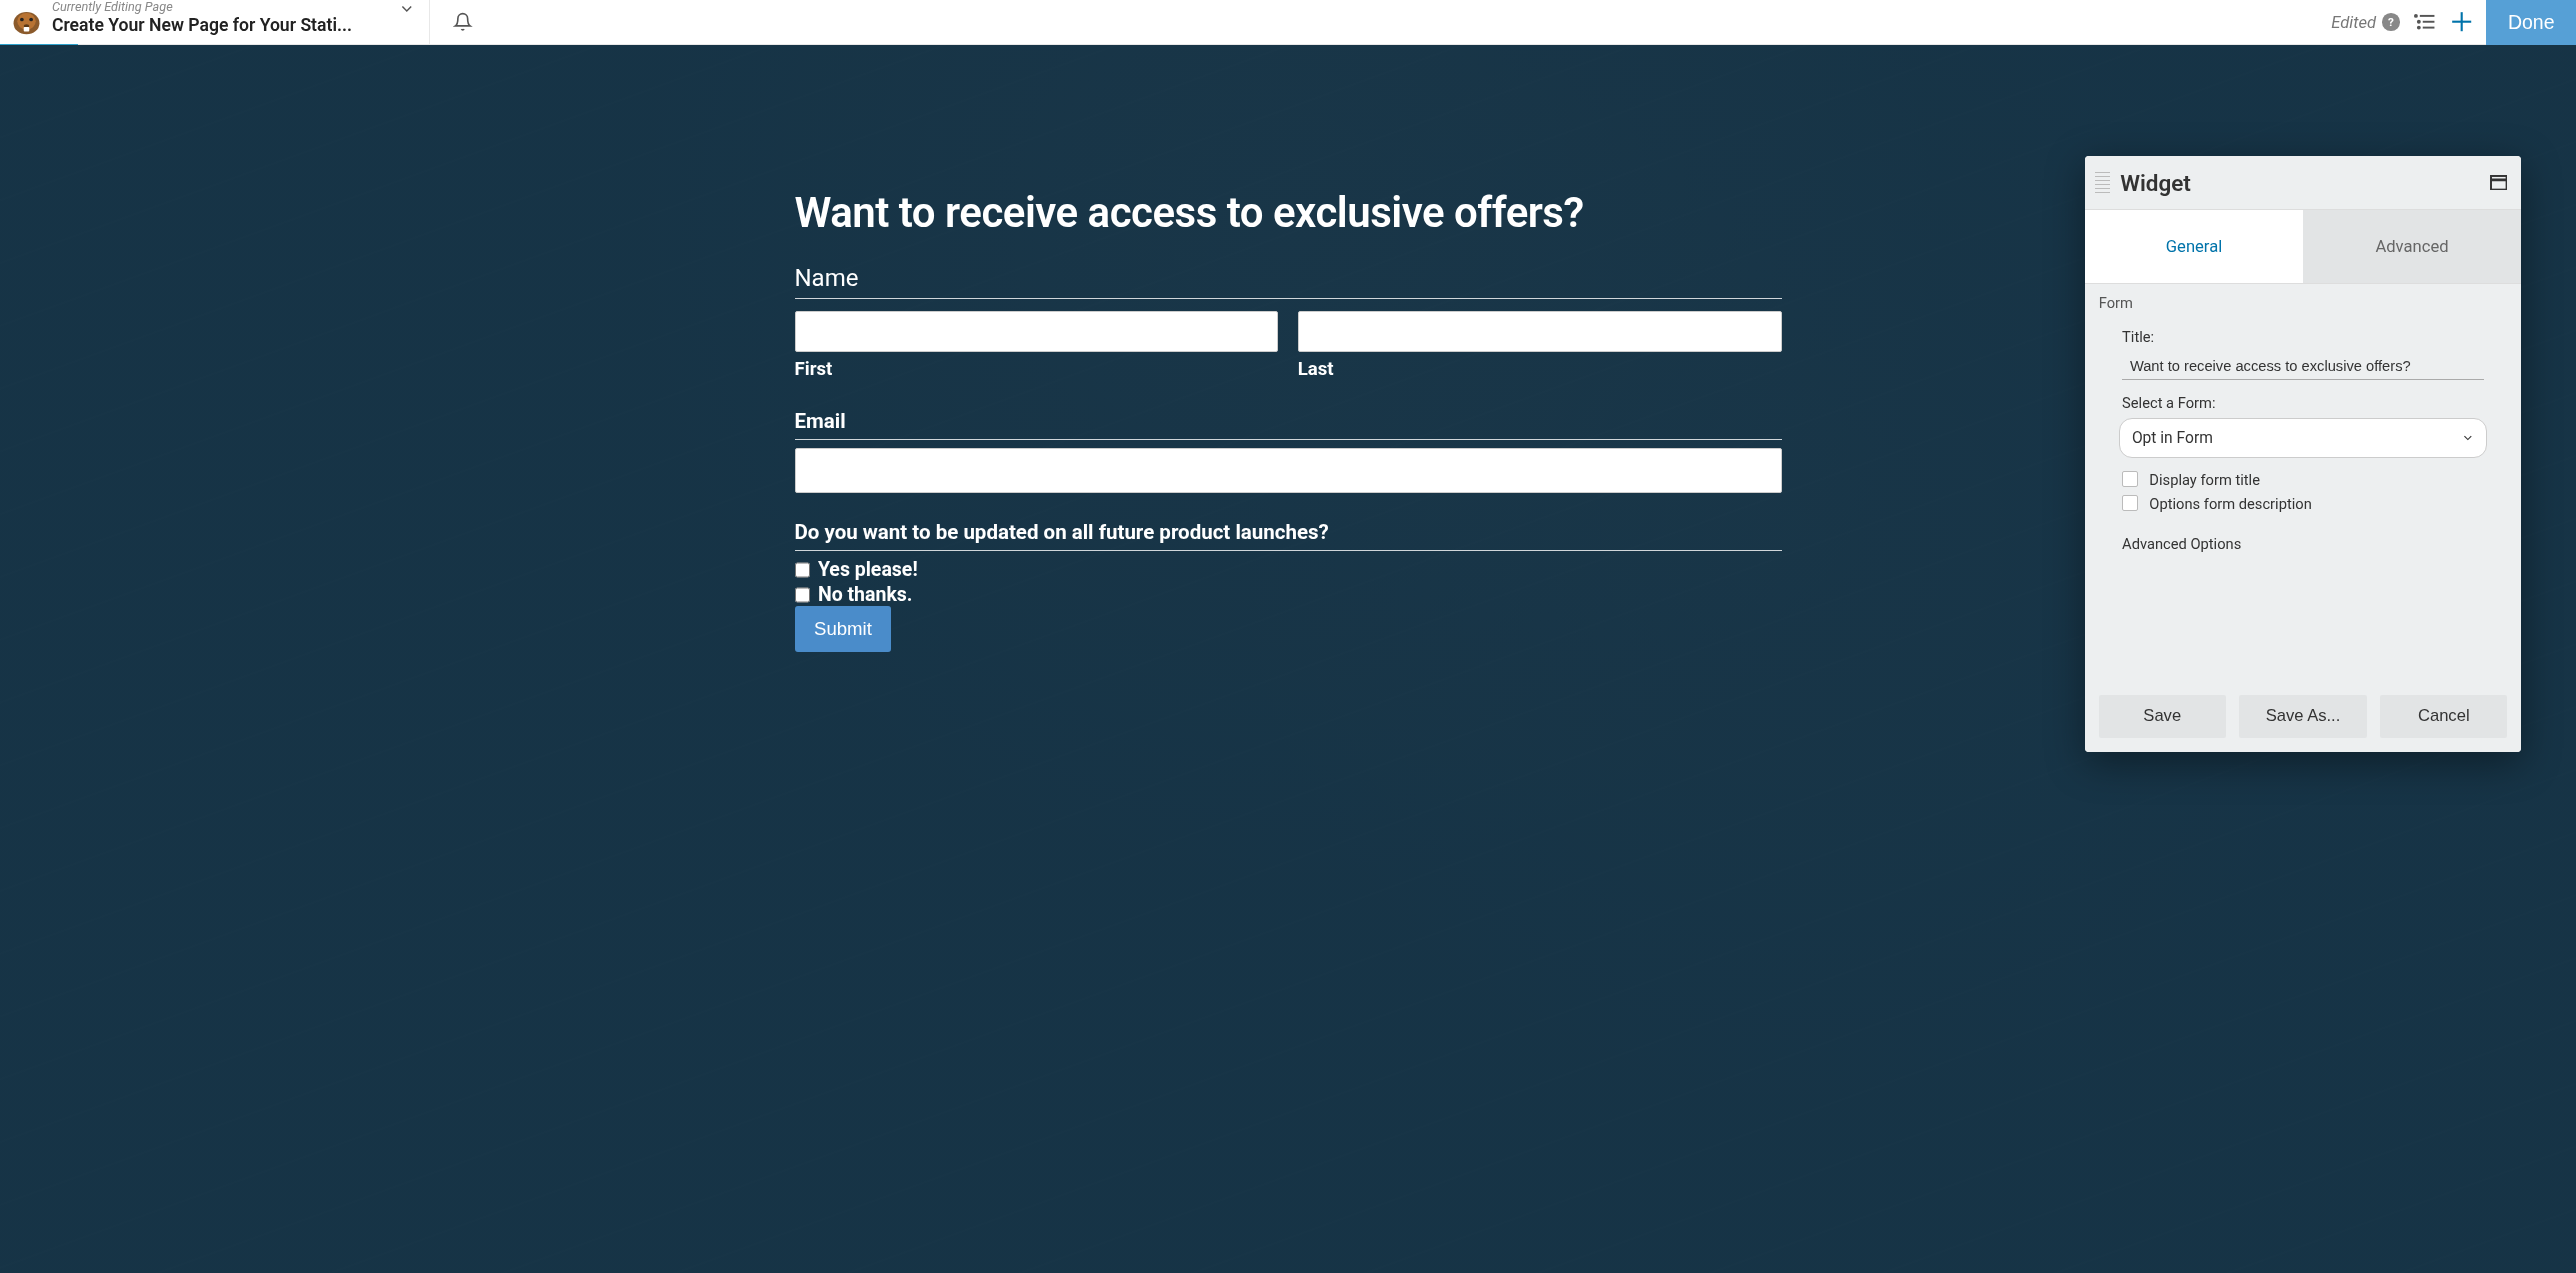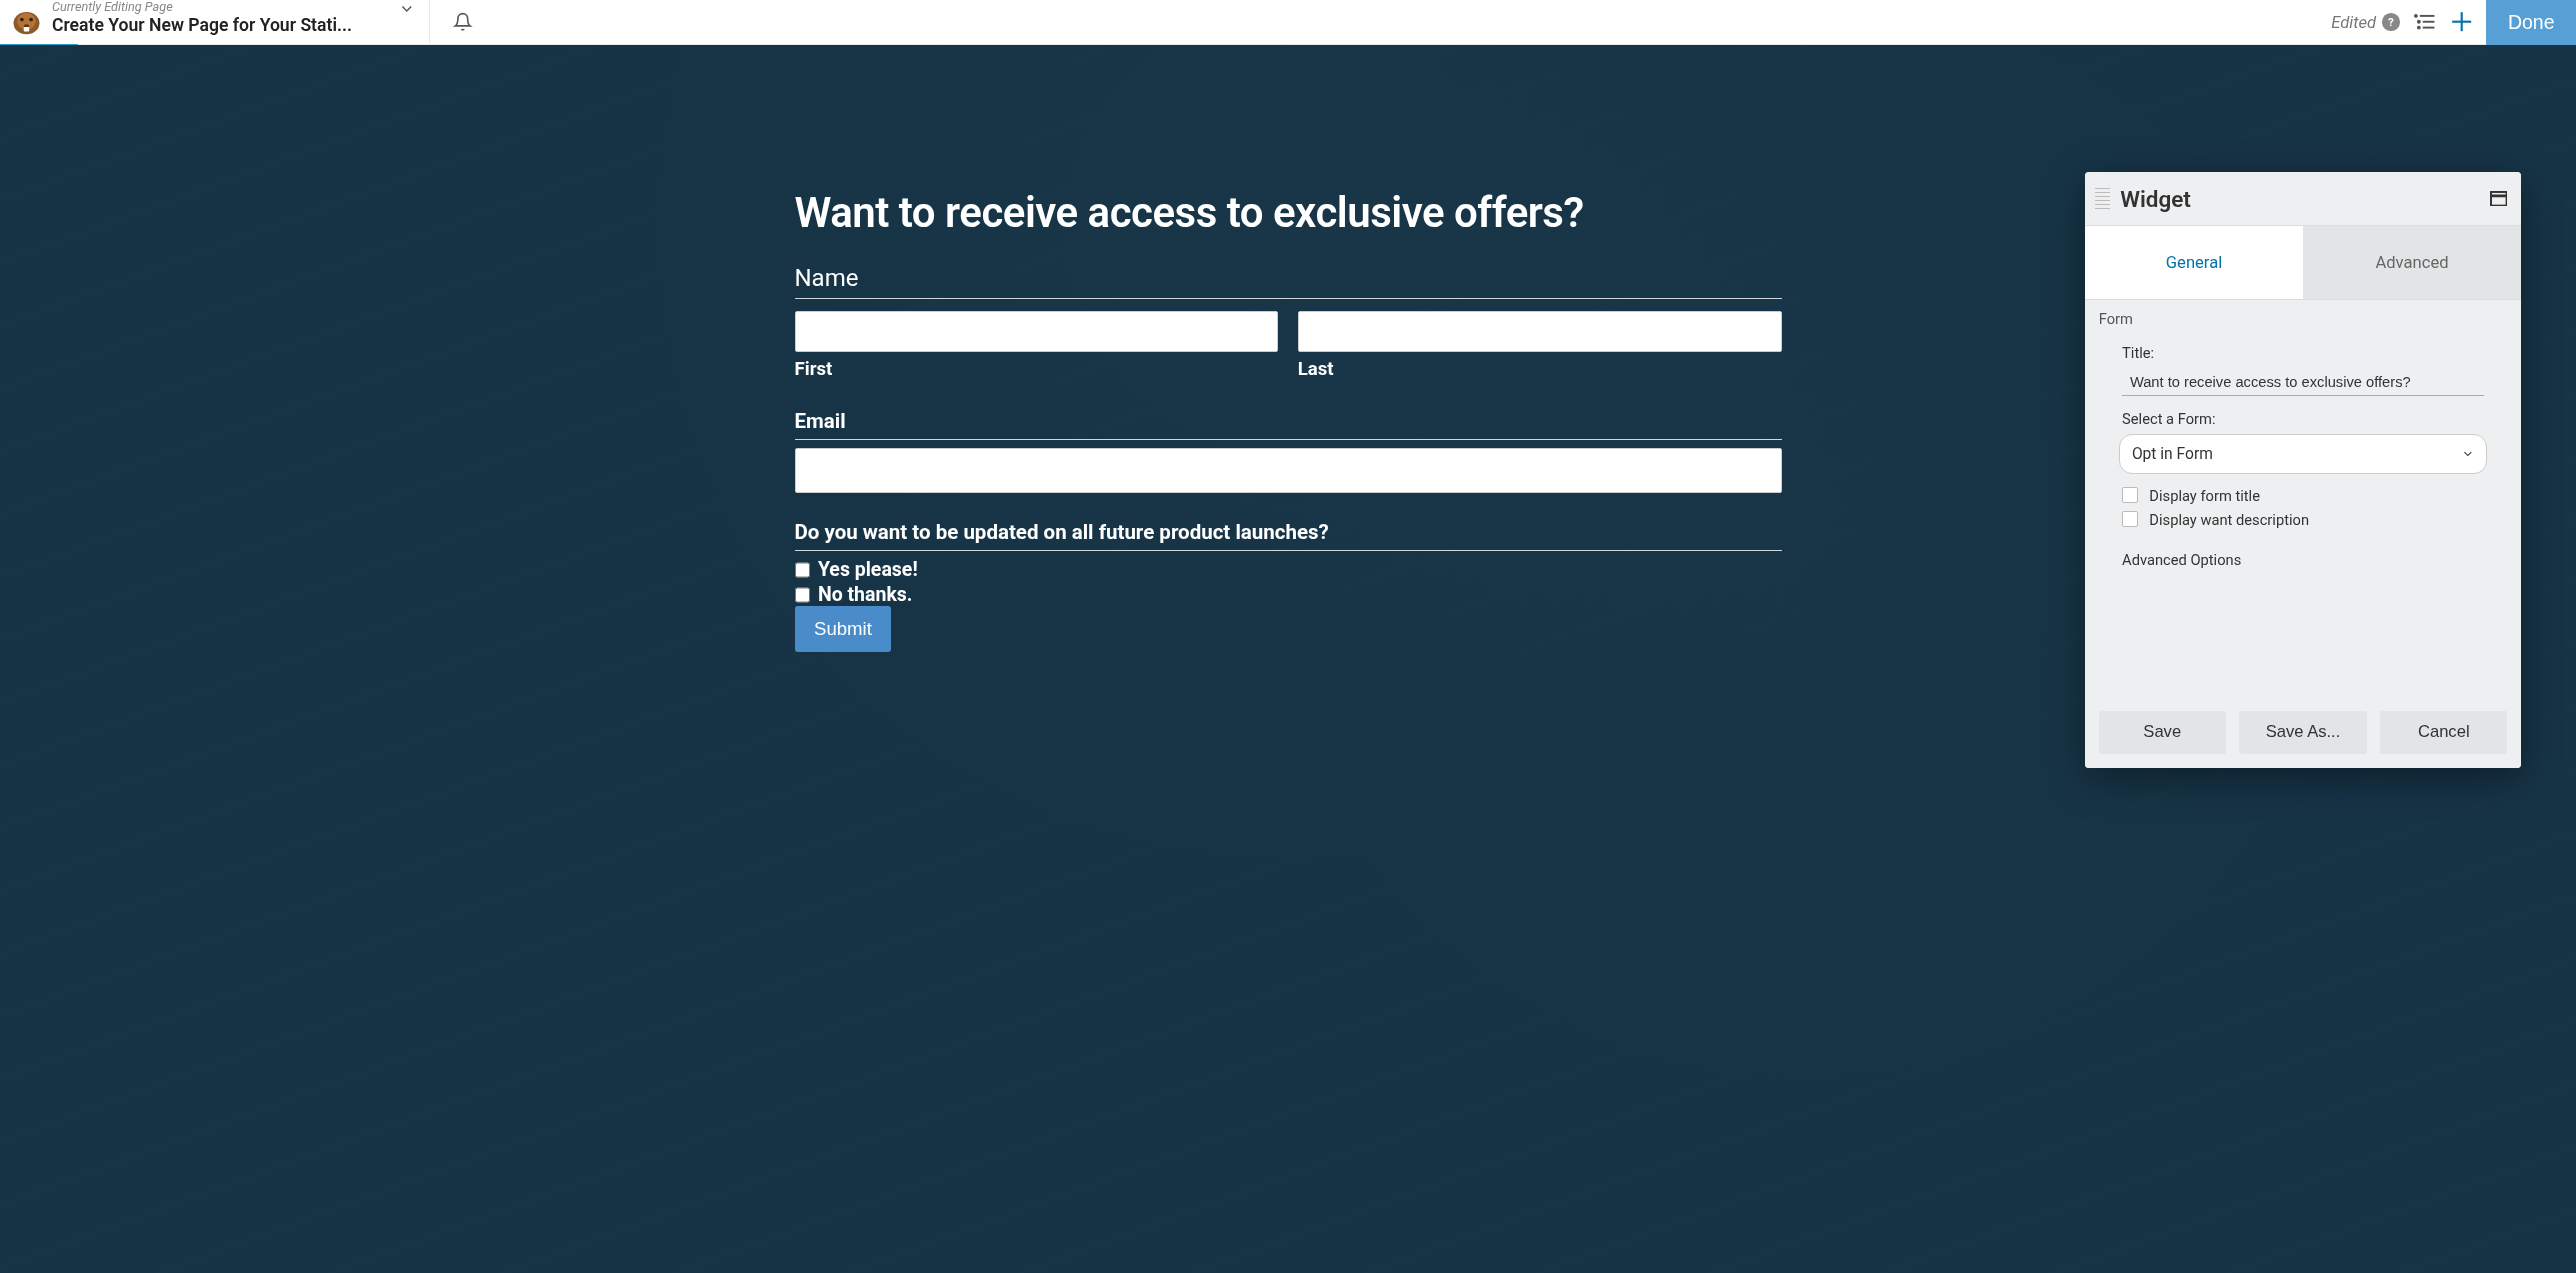--- a/index.html
+++ b/index.html
@@ -39,21 +39,21 @@
 .name-col { flex:1; }
 .text-input { width:100%; height:41px; background:#fff; border:1px solid #ccc; border-radius:2px; }
 .sublabel { font-size: 18.6px; font-weight:700; margin-top:5.9px; display:block; }
 .email-label { font-size: 20.5px; font-weight:700; border-bottom:1px solid rgba(255,255,255,0.8); padding-bottom:5.9px; margin-bottom:8px; display:block; }
 .question { font-size:20.5px; font-weight:700; border-bottom:1px solid rgba(255,255,255,0.8); padding-bottom:5.9px; margin: 27px 0 7.8px; display:block; }
 .chk-row { display:flex; align-items:center; gap:7.8px; font-size:19.5px; font-weight:700; margin-top:2px; }
 .chk-row input { width:15.6px; height:15.6px; }
 .submit { background:#4a8cca; color:#fff; border:none; border-radius:2.9px; font-size:18.6px; font-weight:500; padding: 11.7px 19.5px; }
 
 
-.widget-panel { position:absolute; top: 127px; right: 55px; width: 436px; background:#edeff0; border-radius:3.9px; box-shadow: 0 9.8px 39px rgba(0,0,0,0.4); overflow:hidden; display:flex; flex-direction:column; }
+.widget-panel { position:absolute; top: 111px; right: 55px; width: 436px; background:#edeff0; border-radius:3.9px; box-shadow: 0 9.8px 39px rgba(0,0,0,0.4); overflow:hidden; display:flex; flex-direction:column; }
 .widget-header { display:flex; align-items:center; background:#edeff0; padding: 13.7px 13.7px 13.7px 9.8px; }
 .drag-handle { width:15.6px; display:flex; flex-direction:column; gap:2.9px; margin-right:9.8px; }
 .drag-handle span { height:1px; background:#bbb; display:block; }
 .widget-title { font-size:22.5px; font-weight:600; color:#333; }
 .widget-max { margin-left:auto; }
 .widget-tabs { display:flex; background:#e2e4e5; border-top:1px solid #ddd; border-bottom:1px solid #ddd; }
 .widget-tab { flex:1; text-align:center; padding: 27px 0; font-size:16.6px; color:#666; }
 .widget-tab.active { background:#fff; color:#0073aa; }
 .section-label { padding: 9.8px 13.7px 7.8px; font-size:14.7px; color:#555; }
 .widget-body { background:#edeff0; padding: 0 11.7px; height: 361px; }
@@ -195,21 +195,21 @@
               <polyline points="6 9 12 15 18 9"></polyline>
             </svg>
         </div>
       </div>
       <div class="chk-option">
         <span class="fake-checkbox"></span>
         <span>Display form title</span>
       </div>
       <div class="chk-option">
         <span class="fake-checkbox"></span>
-        <span>Display want description</span>
+        <span>Options form description</span>
       </div>
       <div class="adv-options">Advanced Options</div>
     </div>
     <div class="widget-footer">
       <button class="footer-btn">Save</button>
       <button class="footer-btn">Save As...</button>
       <button class="footer-btn">Cancel</button>
     </div>
   </div>
 

